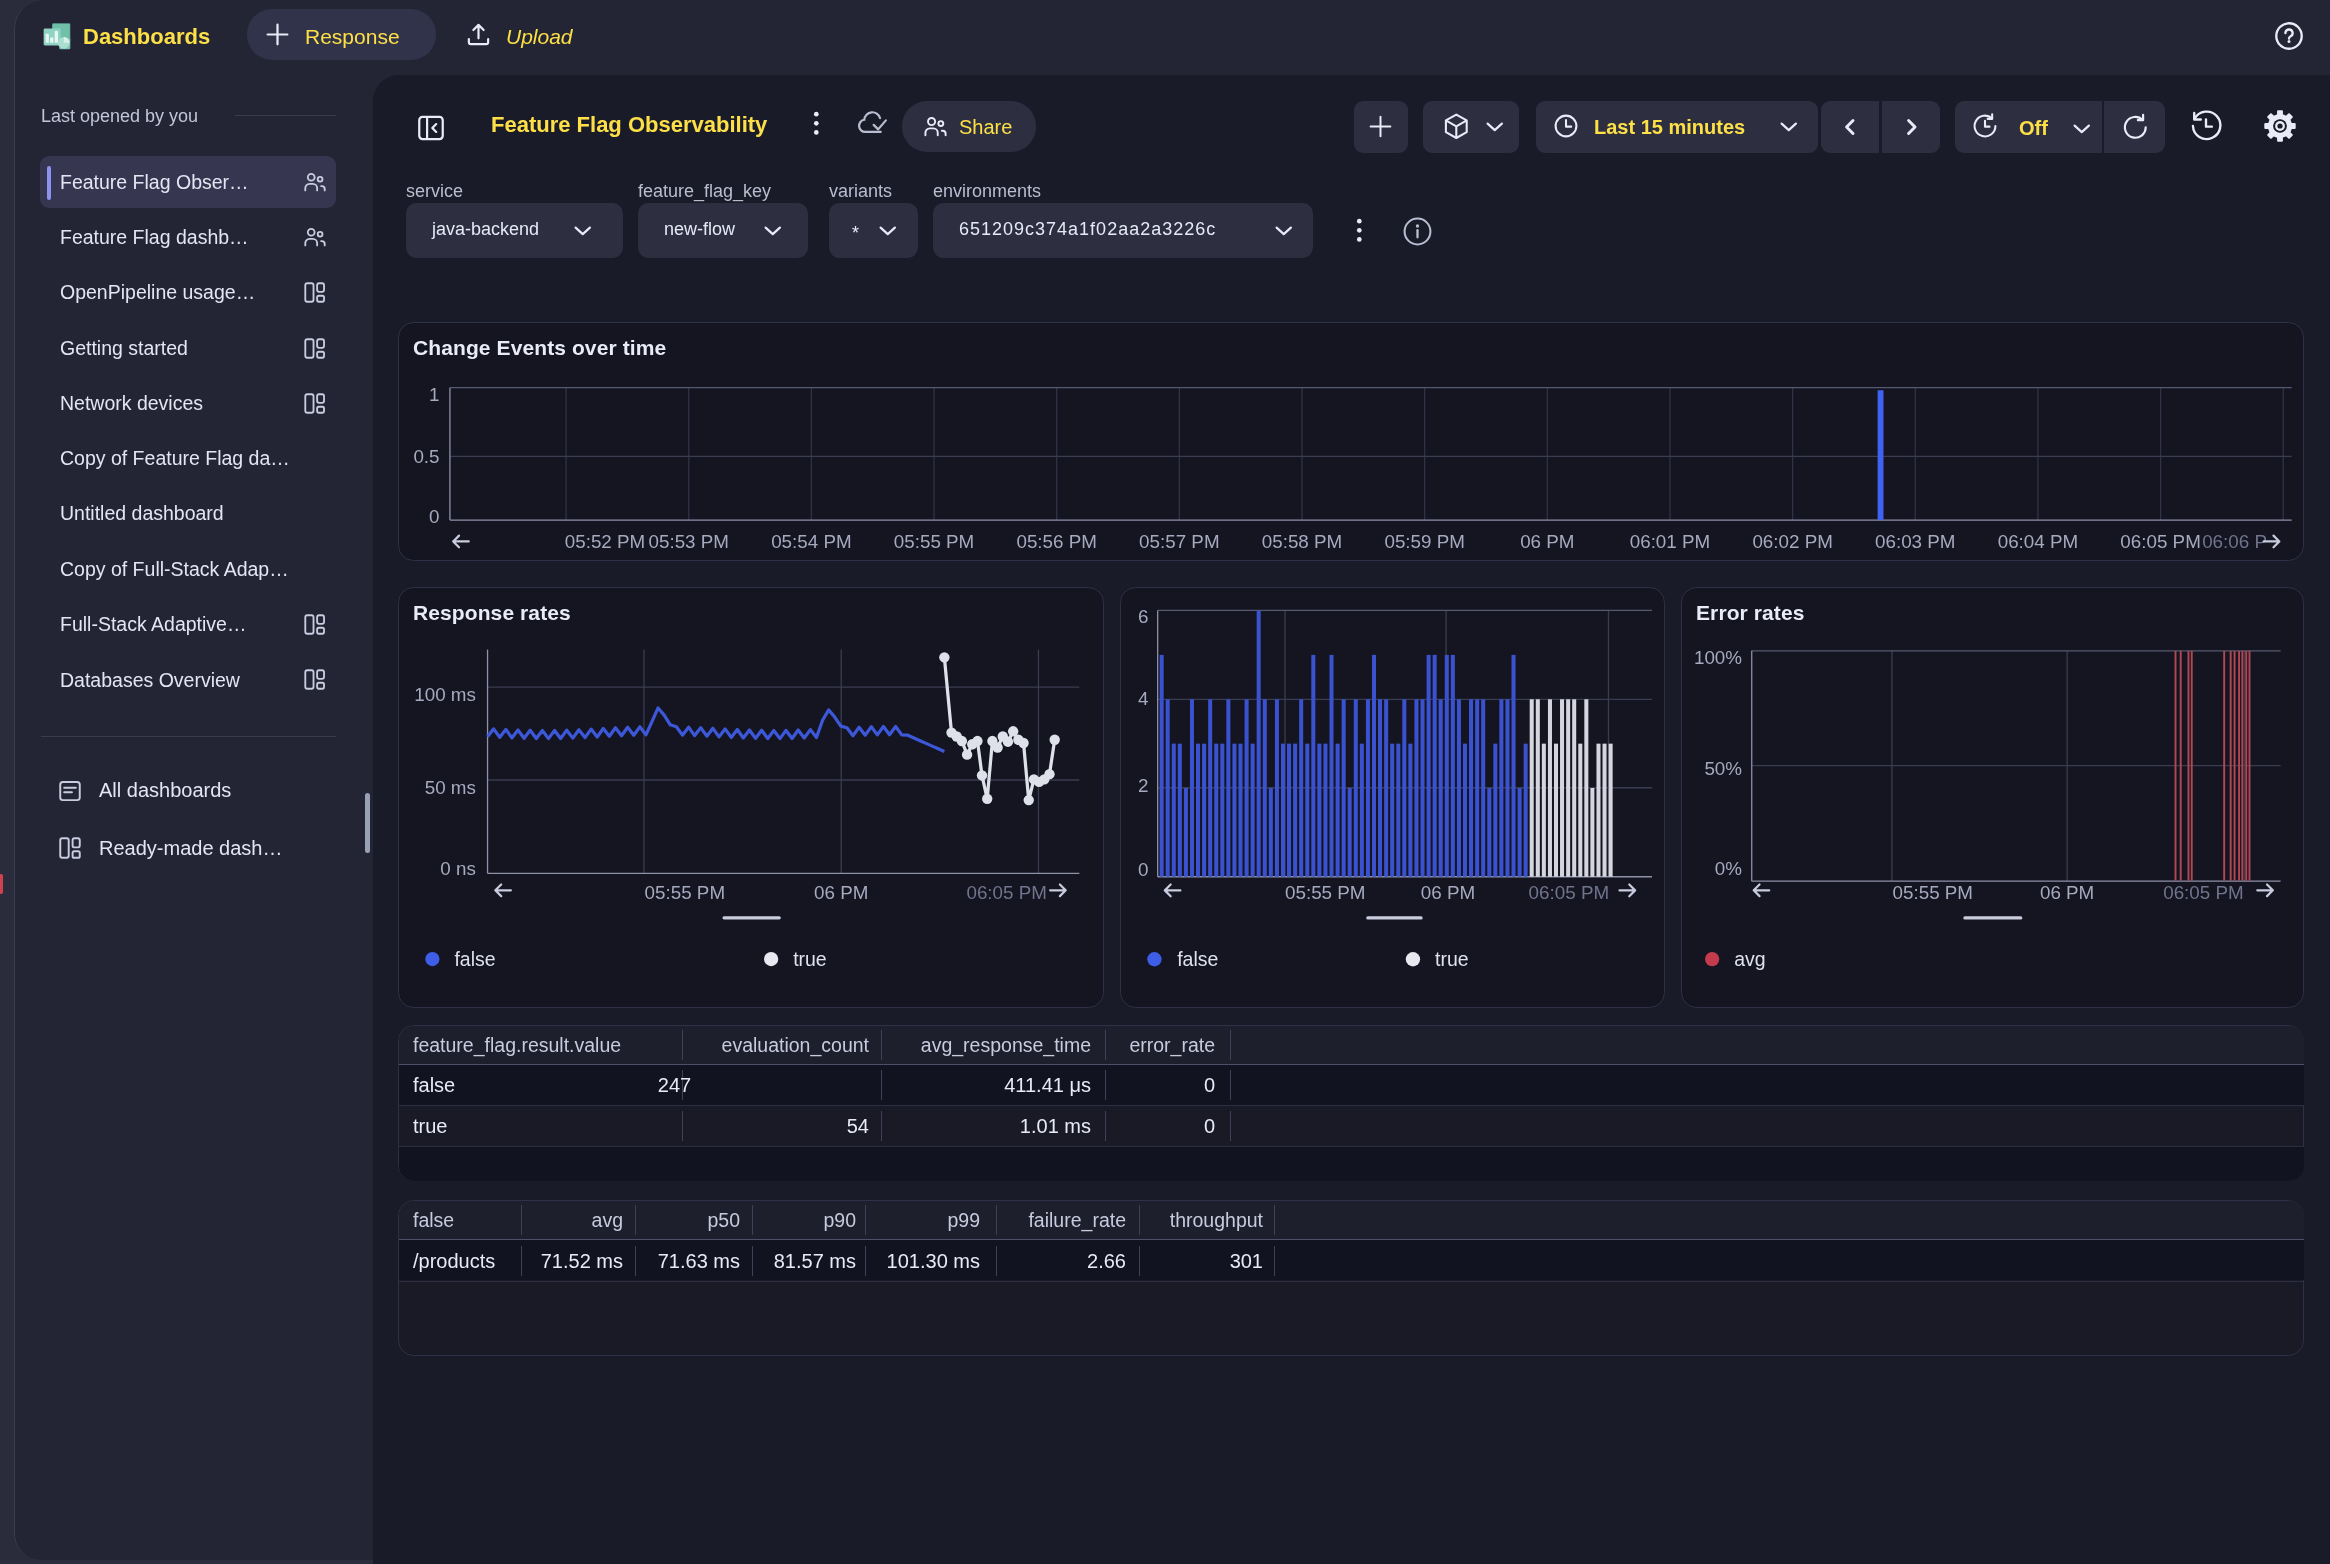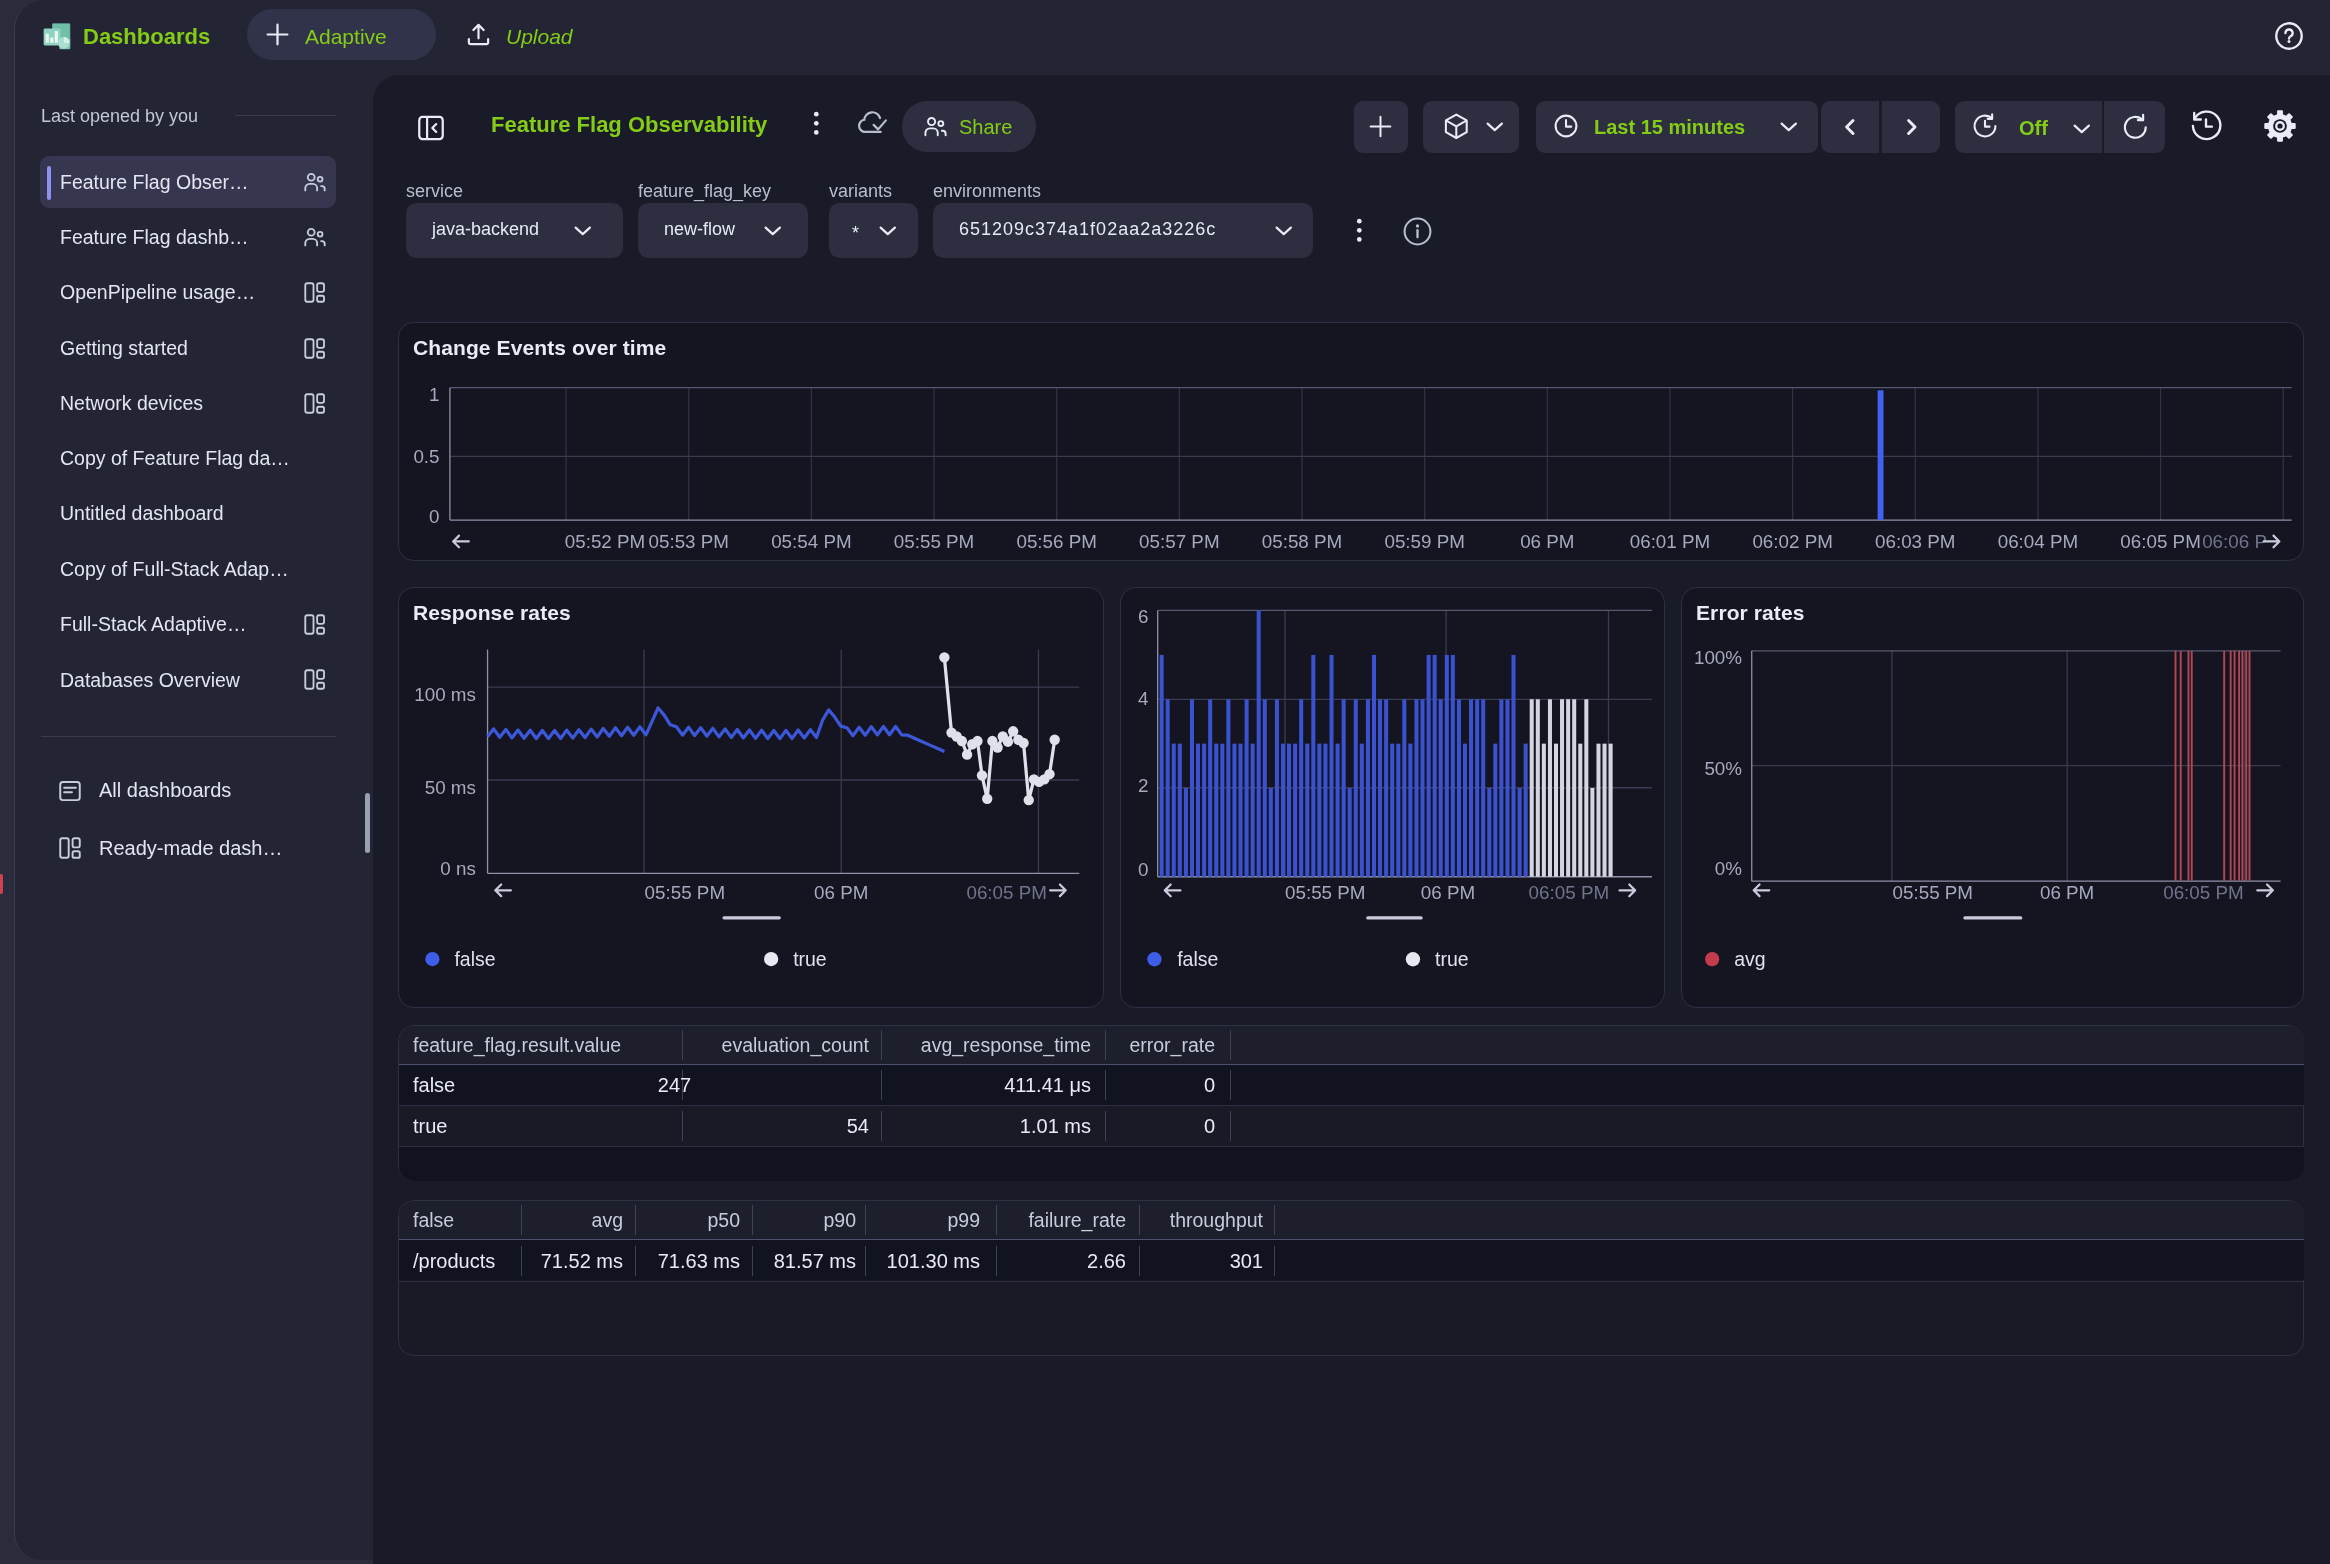--- a/index.html
+++ b/index.html
@@ -4,21 +4,21 @@
 <style>
   * { margin:0; padding:0; box-sizing:border-box; }
   html,body { width:2330px; height:1564px; overflow:hidden; background:#2a2b3b;
     font-family:"Liberation Sans", sans-serif; }
   .abs { position:absolute; }
   .app { position:absolute; left:13.6px; top:0px; width:2317px; height:1560px;
     background:#232434; border-left:0.6px solid #3a3c52;
     border-radius:28.6px 0 0 26px; }
   .main { position:absolute; left:373px; top:75px; width:1957px; height:1489px;
     background:#1a1b28; border-radius:26px 0 0 0; }
-  .t-bright { color:#84cc16; }
+  .t-bright { color:#fde047; }
   .pill { position:absolute; background:#2d2f41; border-radius:9px; }
   .rpill { position:absolute; background:#2d2f41; border-radius:25px; }
   .tile { position:absolute; background:#141521; border:0.6px solid #2e3045; border-radius:15.6px; }
   .ttl { position:absolute; font-size:21px; font-weight:700; color:#e9ebf7; letter-spacing:0.1px; }
   .lbl { position:absolute; font-size:18px; color:#b9bdd0; }
   .ptxt { position:absolute; font-size:18px; color:#e7eaf6; }
   .itxt { position:absolute; font-size:19.5px; color:#e3e6f2; white-space:nowrap; overflow:hidden; }
   .cell { position:absolute; font-size:20px; color:#e8ebf7; white-space:nowrap; }
   .hcell { position:absolute; font-size:19.5px; color:#c7cbdd; white-space:nowrap; }
   .vline { position:absolute; width:1.3px; background:#3f415a; }
@@ -40,21 +40,21 @@
   <rect x="18" y="14" width="5" height="18" rx="1" fill="#e8f7f2"></rect>
   <rect x="25" y="25" width="17" height="17" rx="2" fill="#7cc4b0"></rect>
   <circle cx="32" cy="32" r="9" fill="#a9ded0"></circle>
   <path d="M32 32 L41 32 A9 9 0 0 0 32 23 Z" fill="#d9f0e9"></path>
 </svg>
 <div class="abs t-bright" style="left:83px; top:24px; font-size:22px; font-weight:700;">Dashboards</div>
 <div class="rpill" style="left:247px; top:9px; width:189px; height:51px; background:#31334a;"></div>
 <svg class="abs" style="left:265px; top:22px;" width="25" height="25" viewBox="0 0 38 38">
   <path d="M19 4 V34 M4 19 H34" stroke="#e9ebf7" stroke-width="3.4" stroke-linecap="round"></path>
 </svg>
-<div class="abs t-bright" style="left:305px; top:25px; font-size:21px;">Adaptive</div>
+<div class="abs t-bright" style="left:305px; top:25px; font-size:21px;">Response</div>
 <svg class="abs" style="left:465px; top:21.4px;" width="27" height="27" viewBox="0 0 42 42">
   <path d="M21 27 V7 M13 14 L21 6 L29 14" stroke="#e9ebf7" stroke-width="3.4" fill="none" stroke-linecap="round" stroke-linejoin="round"></path>
   <path d="M6 28 V33 A3 3 0 0 0 9 36 H33 A3 3 0 0 0 36 33 V28" stroke="#e9ebf7" stroke-width="3.4" fill="none" stroke-linecap="round"></path>
 </svg>
 <div class="abs t-bright" style="left:506px; top:25px; font-size:21px;font-style:italic;">Upload</div>
 <svg class="abs" style="left:2274px; top:21.4px;" width="30" height="30" viewBox="0 0 46 46">
   <circle cx="23" cy="23" r="19.5" stroke="#e9ebf7" stroke-width="3.6" fill="none"></circle>
   <path d="M17.5 18.5 a5.5 5.5 0 1 1 8 4.9 c-1.8 0.9 -2.5 1.8 -2.5 3.4" stroke="#e9ebf7" stroke-width="3.6" fill="none" stroke-linecap="round"></path>
   <circle cx="23" cy="31.6" r="2.3" fill="#e9ebf7"></circle>
 </svg>

